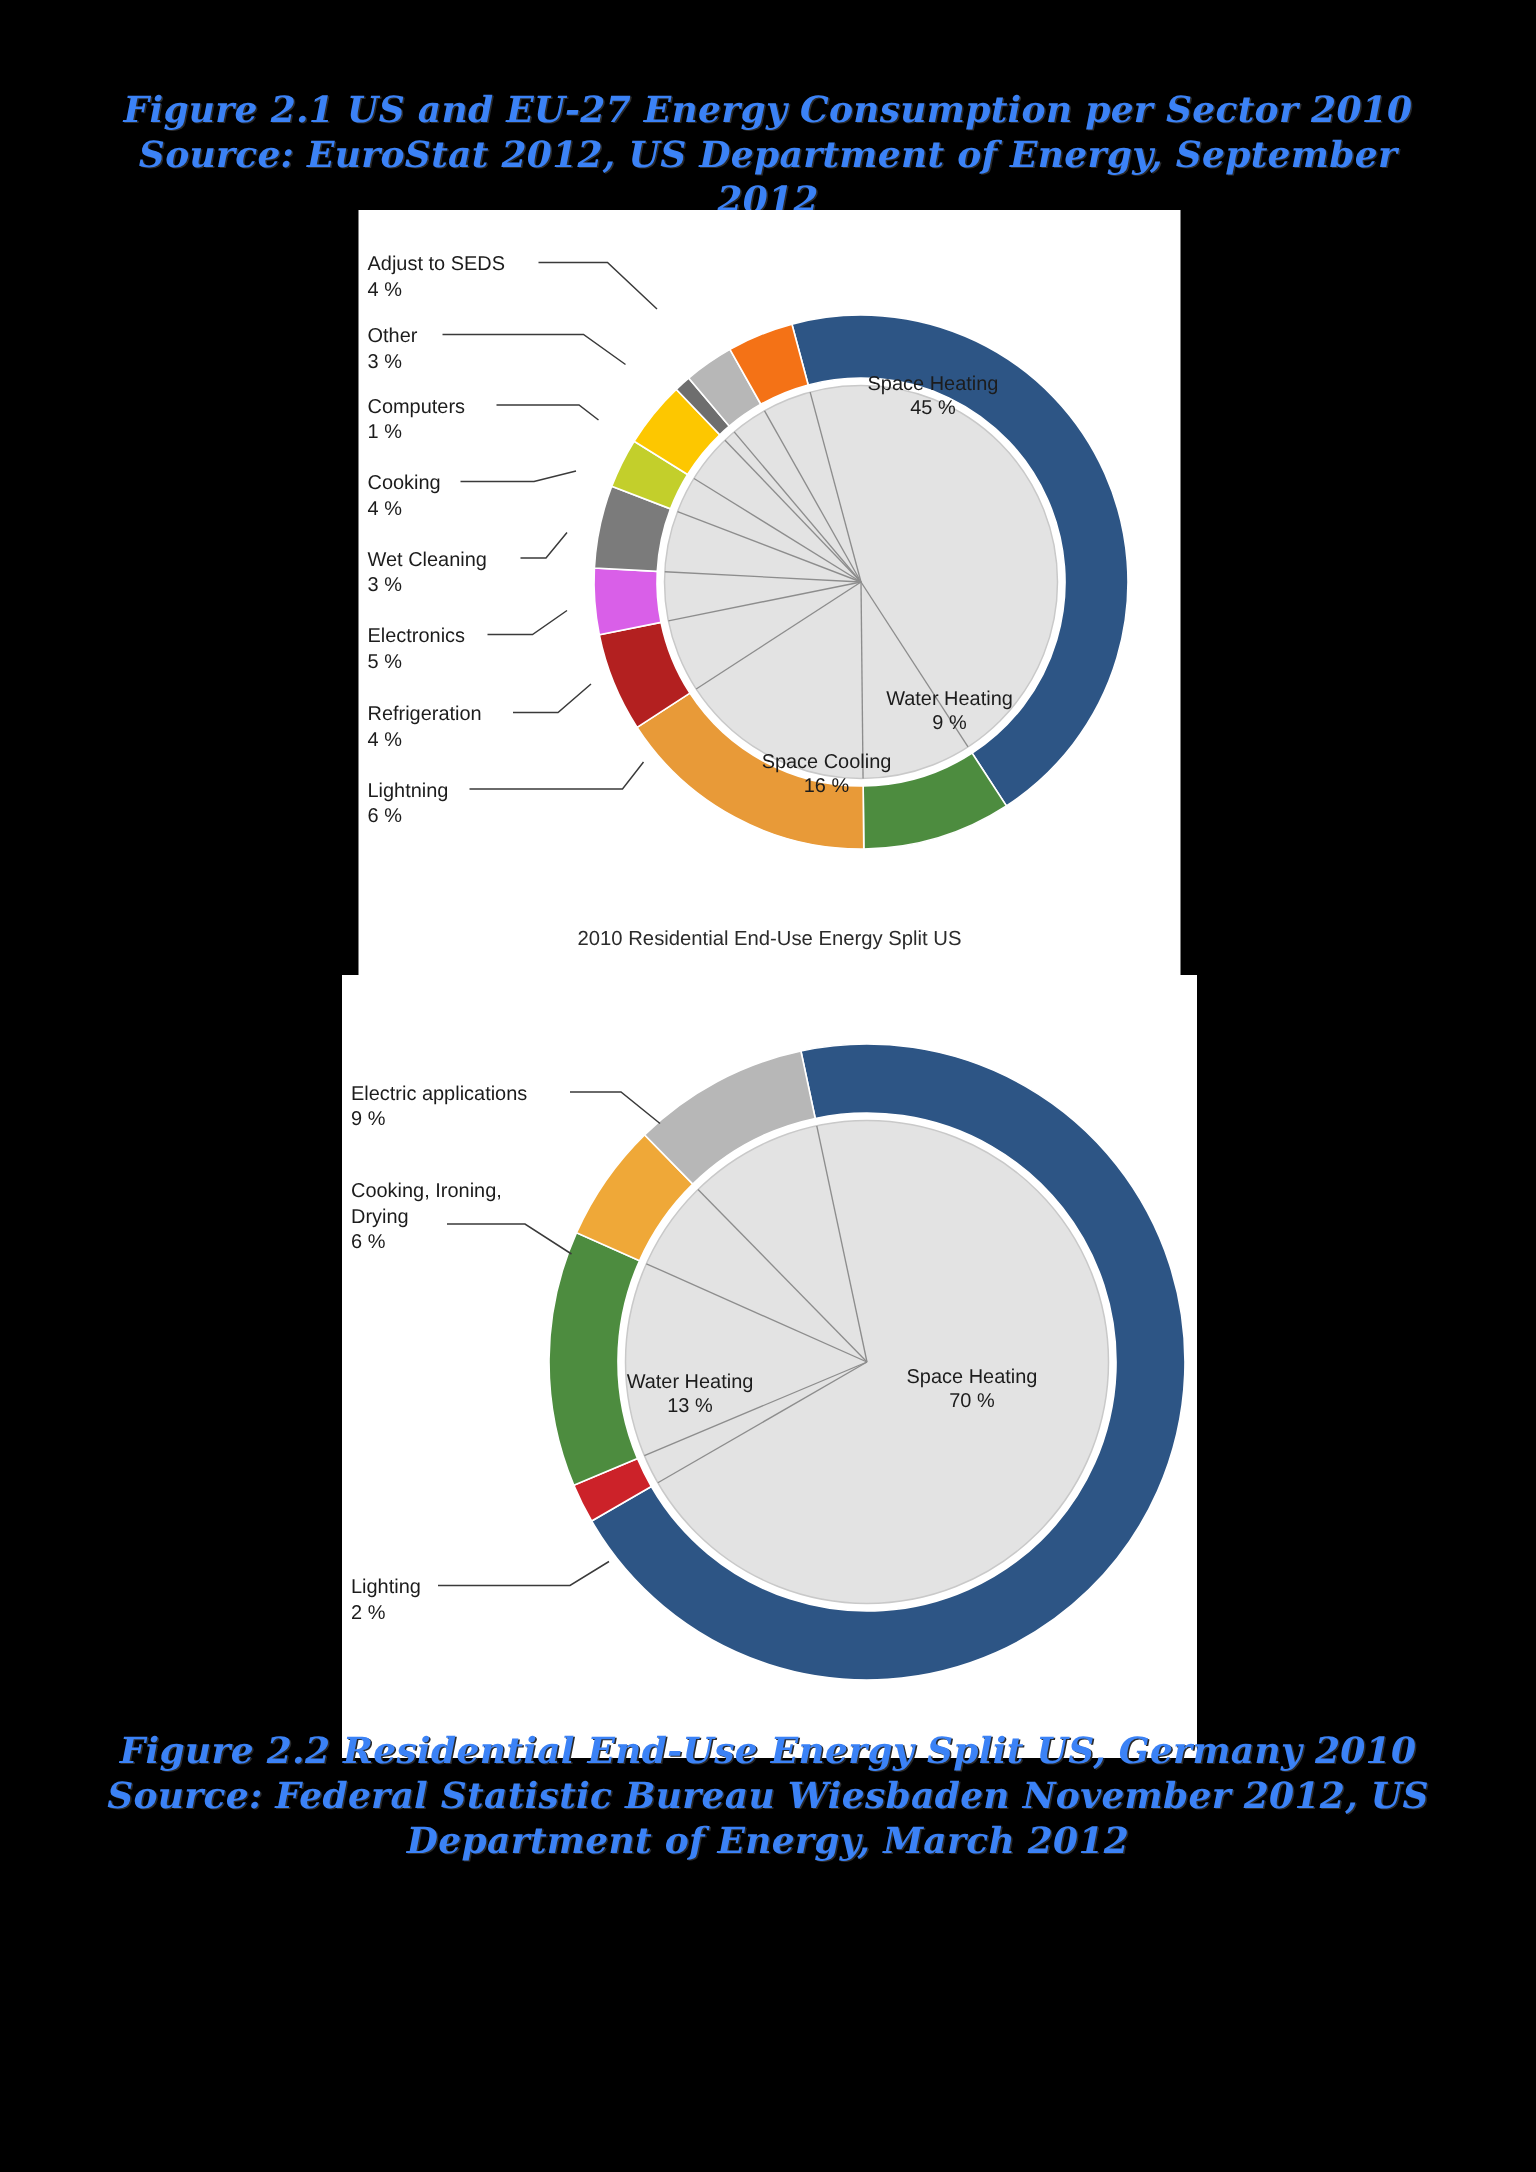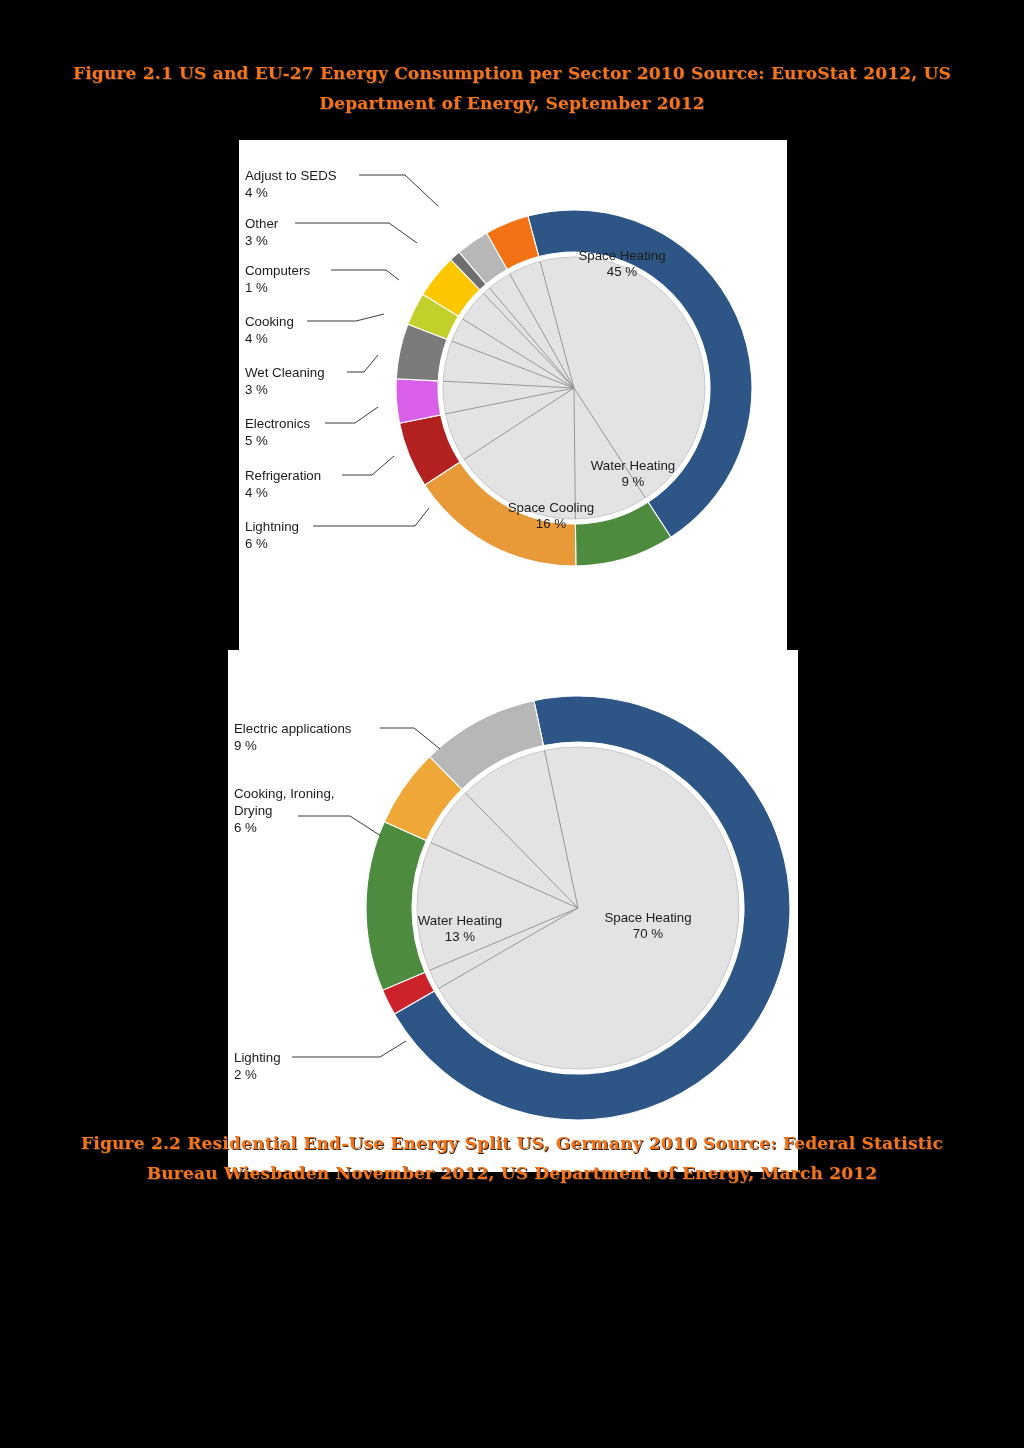--- a/index.html
+++ b/index.html
@@ -10,30 +10,31 @@
     overflow:hidden;
     position:relative;
   }
   .page{position:absolute;inset:0;}
 
   
   .fig-caption{
     position:absolute;
     left:60px; right:60px;
     text-align:center;
-    color:#f97316;
+    color:#3b82f6;
     font-family:"DejaVu Serif", serif;
     font-weight:bold;
-    font-size:17px;
+    font-style:italic;
+    font-size:24px;
     line-height:30px;
     letter-spacing:0.2px;
     text-shadow:1px 1px 0 #2a2a2a;
   }
   #caption-top{top:58px;}
-  #caption-bottom{top:1128px;}
+  #caption-bottom{top:1152px;}
 
   
   .panel{
     position:absolute;
     background:#ffffff;
   }
   #panel-us{left:239px;top:140px;width:548px;height:510px;}
   #panel-de{left:228px;top:650px;width:570px;height:522px;}
 
   .panel svg{display:block;width:100%;height:100%;}
@@ -119,20 +120,21 @@
         </g>
         <g>
           <text x="6" y="340" class="lbl" text-anchor="start"><tspan x="6" dy="0">Refrigeration</tspan><tspan x="6" dy="17">4 %</tspan></text>
           <path d="M103 335 L133 335 L155 316" class="leader"></path>
         </g>
         <g>
           <text x="6" y="391" class="lbl" text-anchor="start"><tspan x="6" dy="0">Lightning</tspan><tspan x="6" dy="17">6 %</tspan></text>
           <path d="M74 386 L176 386 L190 368" class="leader"></path>
         </g>
       </svg>
+    <div class="panel-caption">2010 Residential End-Use Energy Split US</div>
   </div>
 
   <div class="panel" id="panel-de">
     <svg id="svg-de" viewBox="0 0 570 522">
         <path d="M305.92272154663505 50.632708644433194 A212 212 0 1 1 166.40261439769904 364.00000000000006 L206.2397829717832 341.00000000000006 A166 166 0 1 0 315.486659324252 95.62749827818826 Z" fill="#2d5585" class="ring-seg"></path>
         <path d="M166.40261439769904 364.00000000000006 A212 212 0 0 1 154.56501186323794 340.15330432784594 L196.97071683630895 322.3275873510492 A166 166 0 0 0 206.2397829717832 341.00000000000006 Z" fill="#cc2229" class="ring-seg"></path>
         <path d="M154.56501186323794 340.15330432784594 A212 212 0 0 1 156.32836297976854 171.77183166793054 L198.3514540313282 190.4817172494173 A166 166 0 0 0 196.97071683630895 322.3275873510492 Z" fill="#4d8c3f" class="ring-seg"></path>
         <path d="M156.32836297976854 171.77183166793054 A212 212 0 0 1 201.6713718111664 106.5317919178458 L233.85588547478125 139.39753518095472 A166 166 0 0 0 198.3514540313282 190.4817172494173 Z" fill="#efa838" class="ring-seg"></path>
         <path d="M201.6713718111664 106.5317919178458 A212 212 0 0 1 305.92272154663476 50.63270864443325 L315.4866593242517 95.62749827818831 A166 166 0 0 0 233.85588547478125 139.39753518095472 Z" fill="#b7b7b7" class="ring-seg"></path>
         <circle cx="350" cy="258" r="161" class="inner-disc"></circle>

